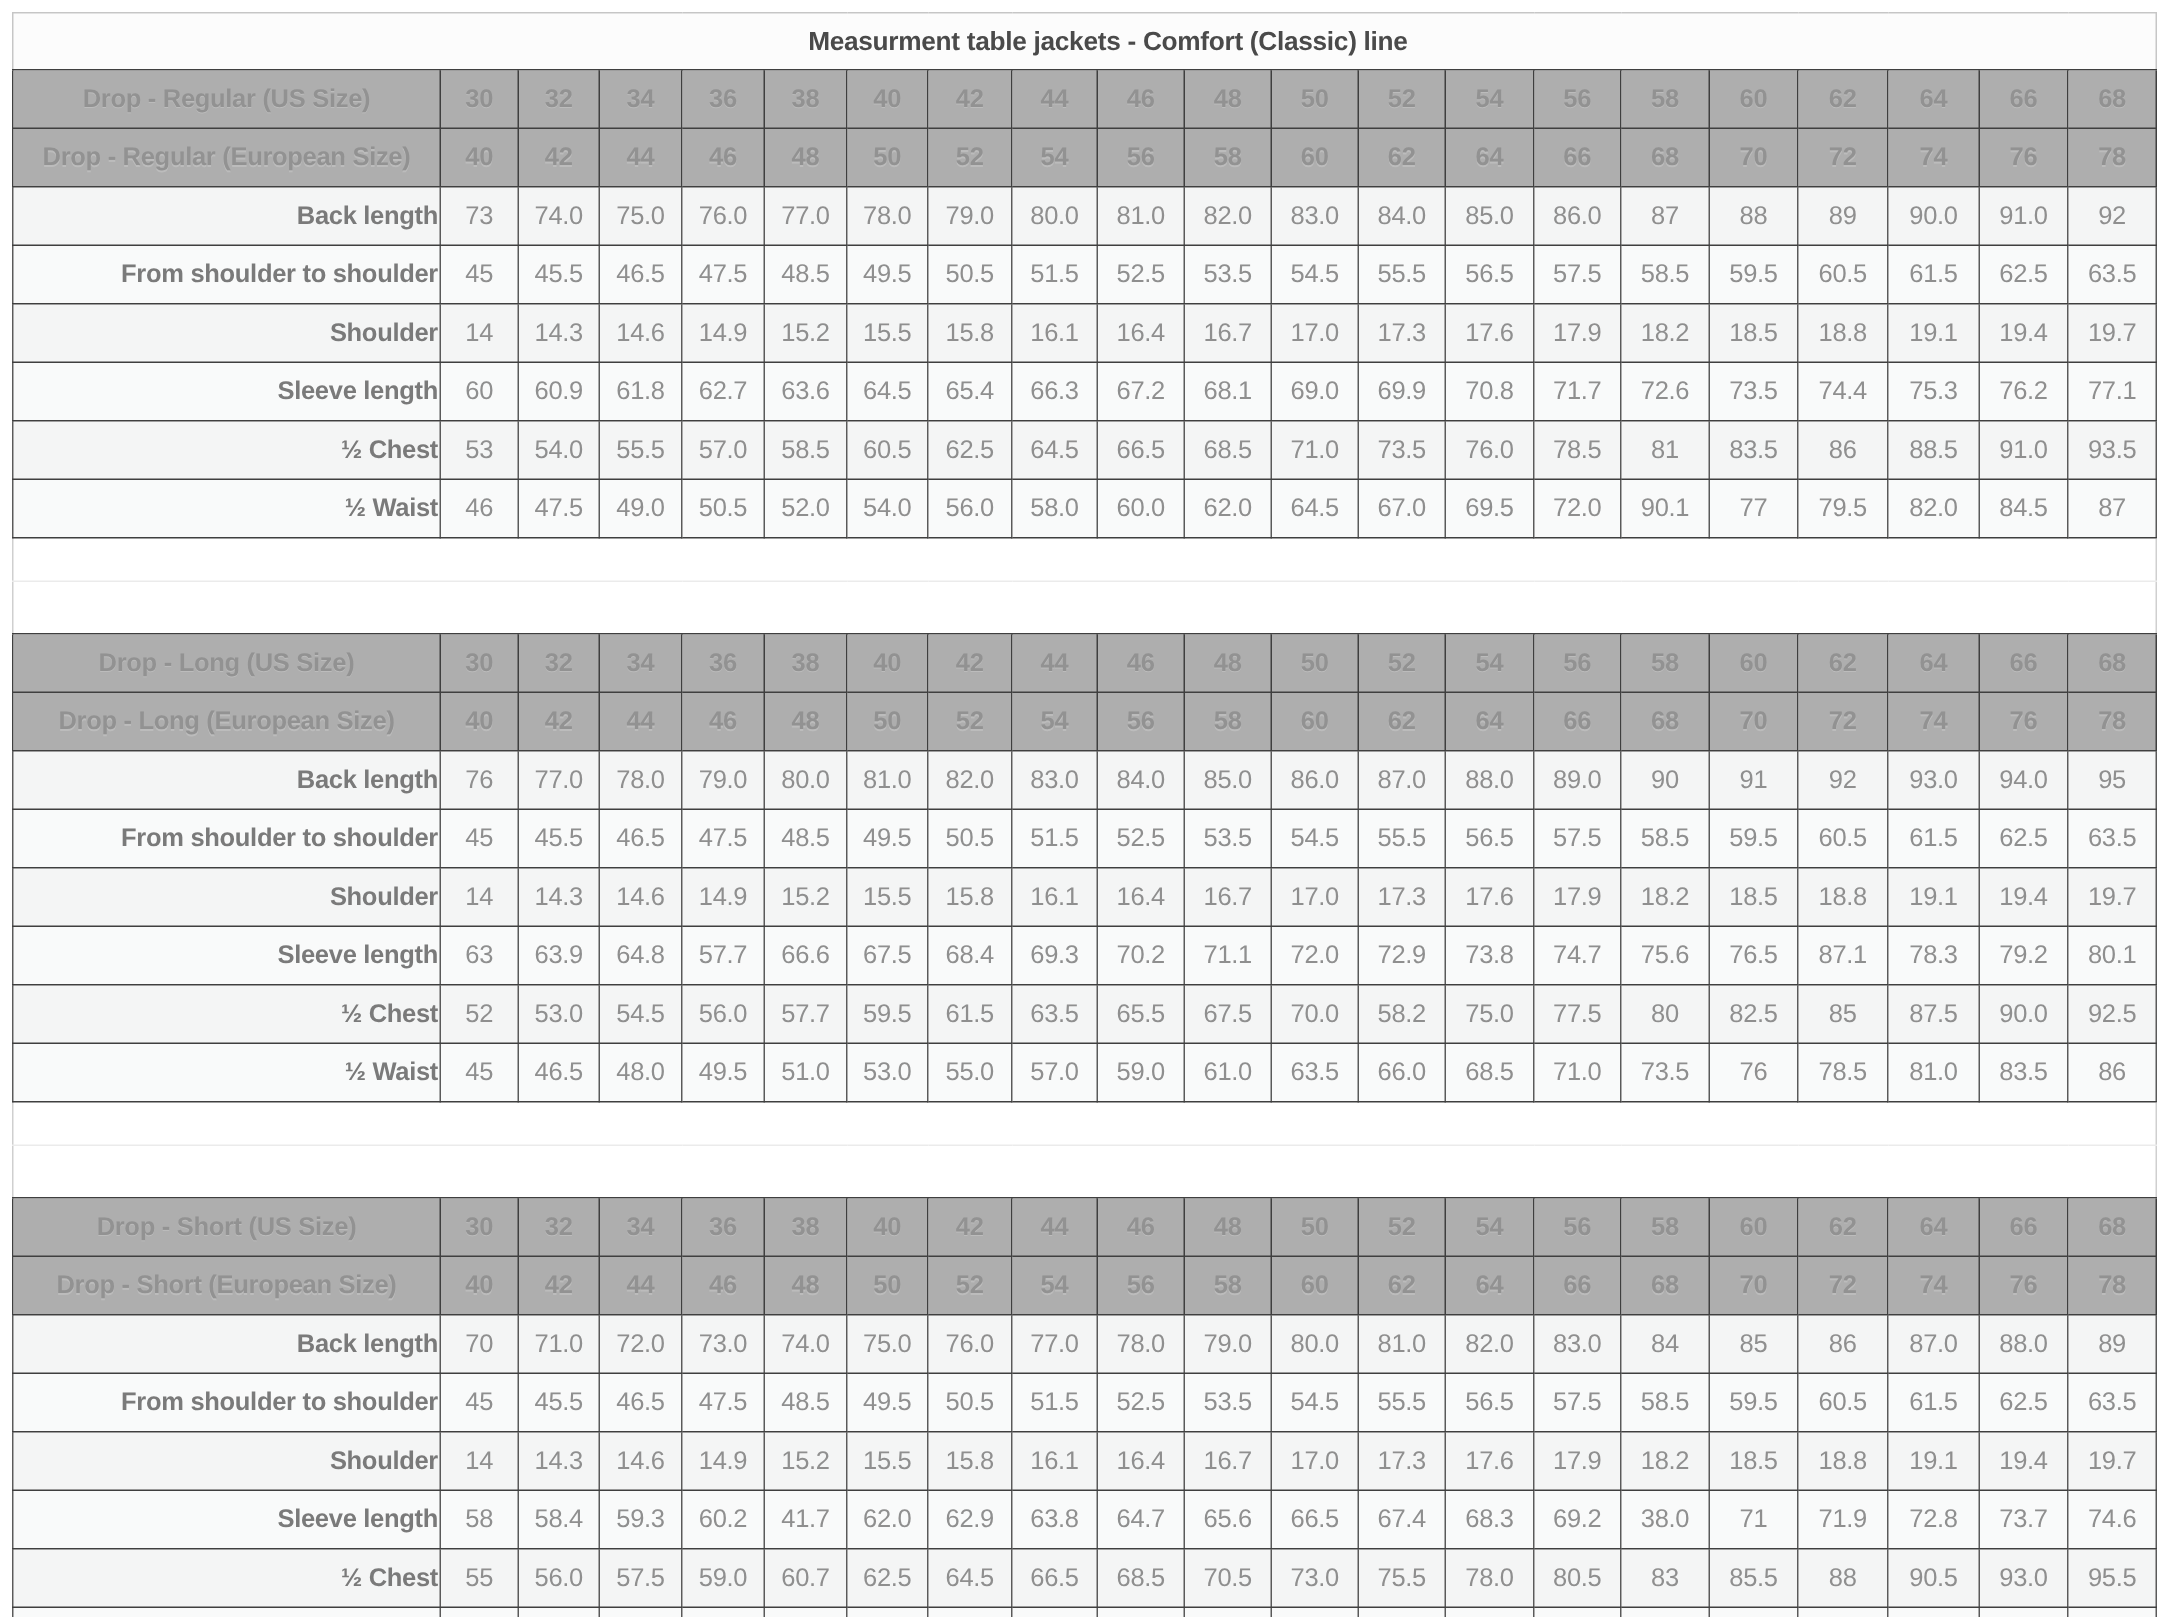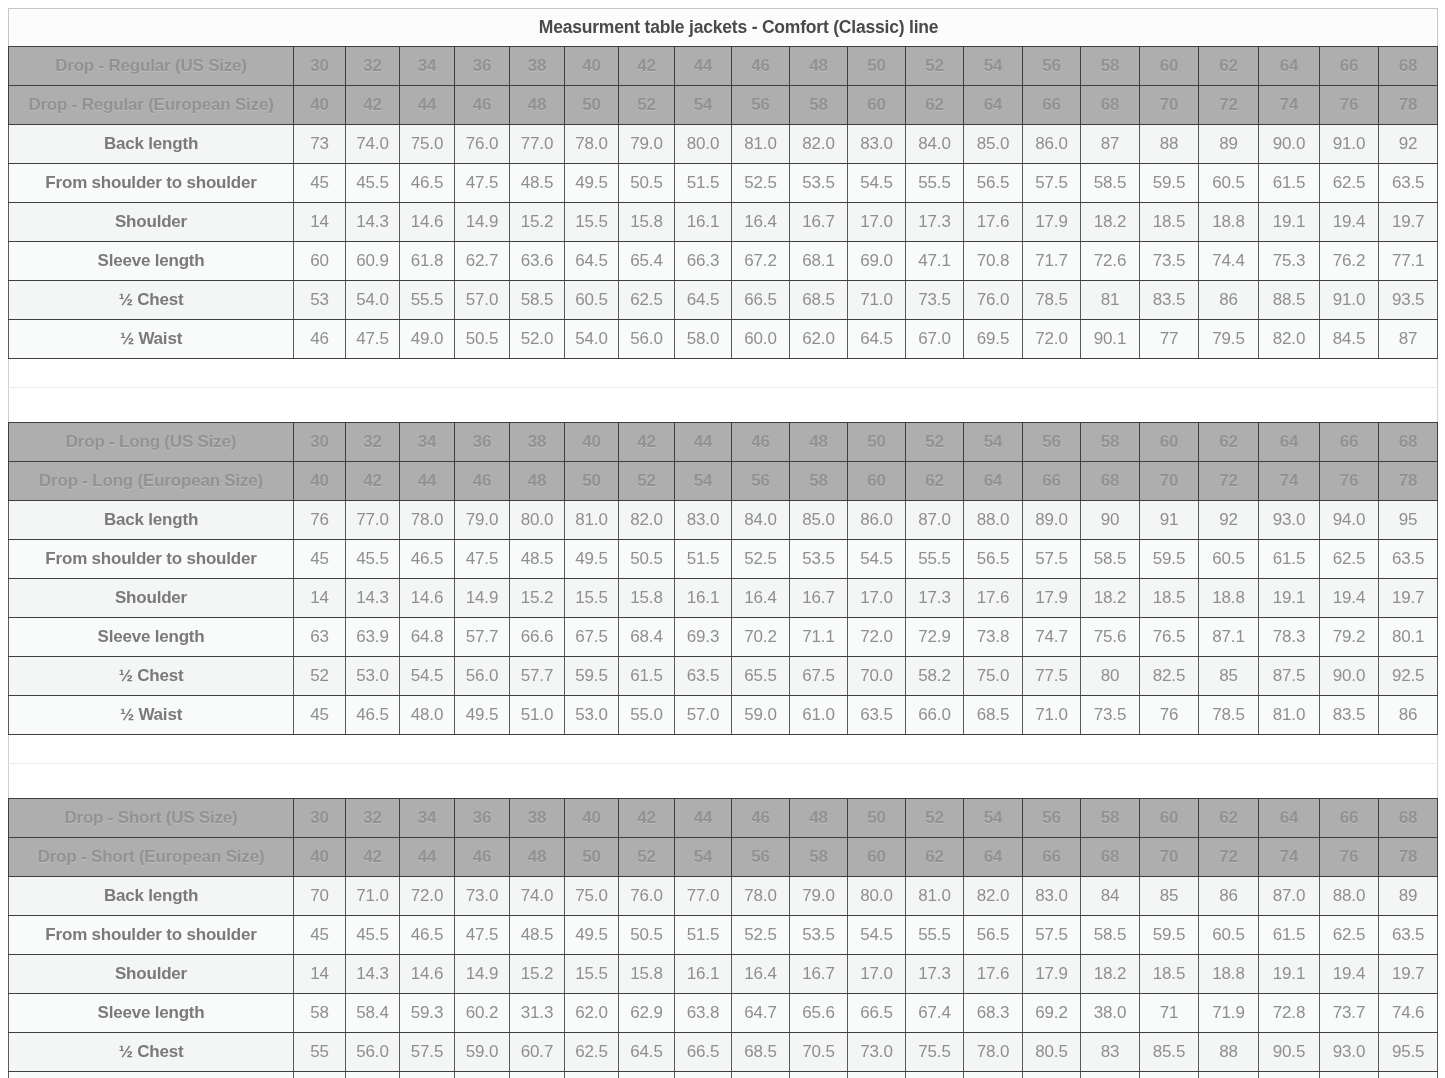--- a/index.html
+++ b/index.html
@@ -59,20 +59,21 @@
     border-top:1px solid var(--grid-dark);
     border-bottom:1px solid var(--grid-dark);
     color:var(--value-text);
     letter-spacing:-0.2px;
   }
   tr.mrow{background:var(--row-bg);}
   tr.mrow.alt{background:var(--row-bg-alt);}
   tr.mrow td.lbl{
     font-weight:700;
     color:var(--label-text);
+    text-align:right;
   }
   
   tr.spacer td{
     background:#ffffff;
     border-left:1px solid #cfcfcf;
     border-right:1px solid #cfcfcf;
     border-top:none;border-bottom:none;
   }
   tr.spacer.sp-a td{height:26px;border-top:1px solid var(--grid-dark);border-bottom:1px solid var(--spacer-line);}
   tr.spacer.sp-b td{height:32px;border-bottom:1px solid var(--grid-dark);}
@@ -231,21 +232,21 @@
         <td>60.9</td>
         <td>61.8</td>
         <td>62.7</td>
         <td>63.6</td>
         <td>64.5</td>
         <td>65.4</td>
         <td>66.3</td>
         <td>67.2</td>
         <td>68.1</td>
         <td>69.0</td>
-        <td>47.1</td>
+        <td>69.9</td>
         <td>70.8</td>
         <td>71.7</td>
         <td>72.6</td>
         <td>73.5</td>
         <td>74.4</td>
         <td>75.3</td>
         <td>76.2</td>
         <td>77.1</td>
       </tr>
       <tr class="mrow">
@@ -604,21 +605,21 @@
         <td>19.1</td>
         <td>19.4</td>
         <td>19.7</td>
       </tr>
       <tr class="mrow alt">
         <td class="lbl">Sleeve length</td>
         <td>58</td>
         <td>58.4</td>
         <td>59.3</td>
         <td>60.2</td>
-        <td>31.3</td>
+        <td>41.7</td>
         <td>62.0</td>
         <td>62.9</td>
         <td>63.8</td>
         <td>64.7</td>
         <td>65.6</td>
         <td>66.5</td>
         <td>67.4</td>
         <td>68.3</td>
         <td>69.2</td>
         <td>38.0</td>

